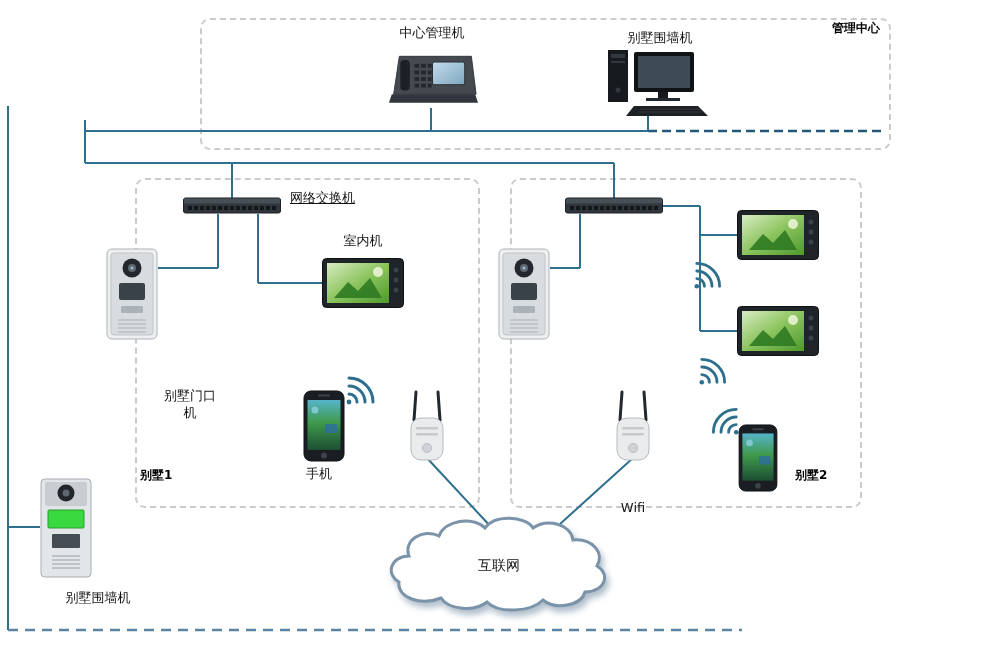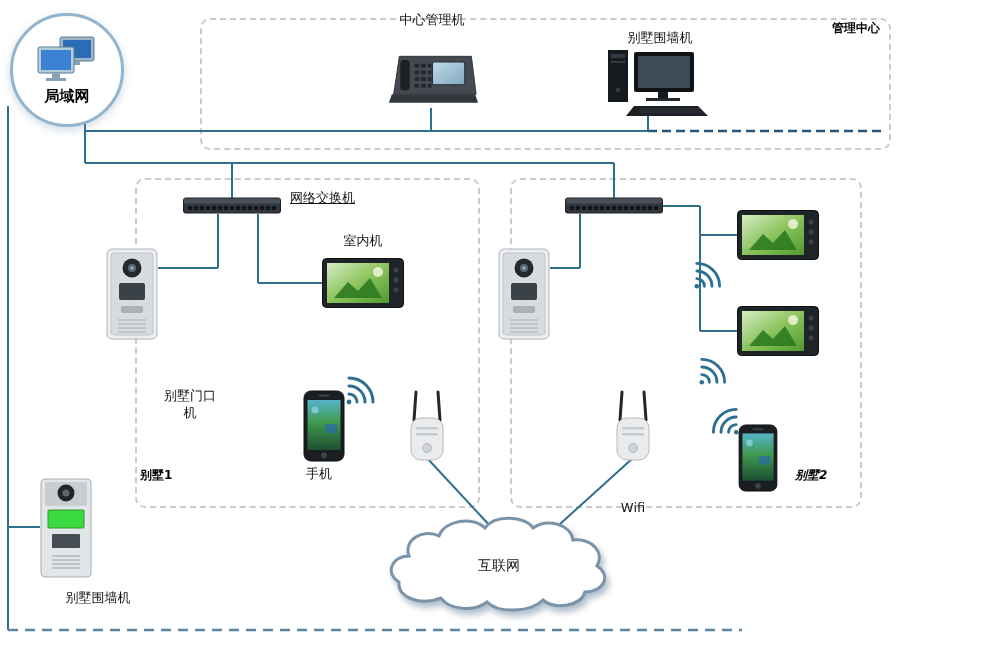--- a/index.html
+++ b/index.html
@@ -77,38 +77,24 @@
     <line x1="700" y1="206" x2="700" y2="331"></line>
     <line x1="700" y1="235" x2="737" y2="235"></line>
     <line x1="700" y1="331" x2="737" y2="331"></line>
     <line x1="427" y1="458" x2="492" y2="528"></line>
     <line x1="633" y1="458" x2="560" y2="524"></line>
     <line x1="8" y1="106" x2="8" y2="630"></line>
     <line x1="8" y1="527" x2="40" y2="527"></line>
     <line class="dsh2" x1="8" y1="630" x2="742" y2="630"></line>
   </svg>
 
-  <div class="lan">
-    <span>
-      <svg width="62" height="52" viewBox="0 0 62 52">
-        <rect x="24" y="2" width="34" height="24" rx="2" fill="#9fb6c9" stroke="#5a7d96"></rect>
-        <rect x="27" y="5" width="28" height="18" fill="#2a6db5"></rect>
-        <rect x="36" y="26" width="8" height="4" fill="#8aa0b5"></rect>
-        <rect x="2" y="12" width="36" height="26" rx="2" fill="#b8cddc" stroke="#5a7d96"></rect>
-        <rect x="5" y="15" width="30" height="20" fill="#3b82d4"></rect>
-        <rect x="16" y="38" width="8" height="5" fill="#8aa0b5"></rect>
-        <rect x="10" y="43" width="20" height="3" fill="#8aa0b5"></rect>
-      </svg>
-    </span>
-    <span class="lan-label">局域网</span>
-  </div>
 
   <div class="lbl title" style="left:776px; top:21px; width:104px; text-align:right;">管理中心</div>
 
-  <div class="lbl center" style="left:368px; top:12px; width:128px;">中心管理机</div>
+  <div class="lbl center" style="left:368px; top:25px; width:128px;">中心管理机</div>
   <div class="dev" style="left:388px; top:50px;">
     <svg width="90" height="60" viewBox="0 0 95 62">
       <path d="M12 6 L88 6 L93 46 L6 46 Z" fill="#454a50" stroke="#2e3338"></path>
       <rect x="47" y="12" width="34" height="24" rx="2" fill="url(#g-screenblue)" stroke="#23282e"></rect>
       <g fill="#23282e">
         <rect x="28" y="14" width="5" height="4"></rect>
           <rect x="35" y="14" width="5" height="4"></rect>
           <rect x="42" y="14" width="4" height="4"></rect>
         <rect x="28" y="21" width="5" height="4"></rect>
           <rect x="35" y="21" width="5" height="4"></rect>
@@ -221,21 +207,21 @@
     <svg width="50" height="72" viewBox="0 0 50 72">
       <path d="M14 2 L12 30" stroke="#23282e" stroke-width="3" stroke-linecap="round"></path>
       <path d="M36 2 L38 30" stroke="#23282e" stroke-width="3" stroke-linecap="round"></path>
       <rect x="9" y="28" width="32" height="42" rx="10" fill="#e9ebed" stroke="#b6babf"></rect>
       <rect x="14" y="37" width="22" height="2.5" rx="1" fill="#c6cace"></rect>
       <rect x="14" y="43" width="22" height="2.5" rx="1" fill="#c6cace"></rect>
       <circle cx="25" cy="58" r="4.5" fill="#cfd3d7" stroke="#b6babf"></circle>
     </svg>
   </div>
 
-  <div class="lbl title" style="left:795px; top:468px;font-style:italic;">别墅2</div>
+  <div class="lbl title" style="left:795px; top:468px;">别墅2</div>
 
   <div class="dev" style="left:565px; top:197px;">
     <svg width="98" height="17" viewBox="0 0 98 17">
       <rect x="0.5" y="1" width="97" height="15" rx="2" fill="#30363c" stroke="#1d2126"></rect>
       <rect x="1" y="1.5" width="96" height="5" fill="#474f57"></rect>
       <g fill="#12161a">
         <rect x="5" y="9" width="4" height="4"></rect>
           <rect x="11" y="9" width="4" height="4"></rect>
           <rect x="17" y="9" width="4" height="4"></rect>
         <rect x="23" y="9" width="4" height="4"></rect>

